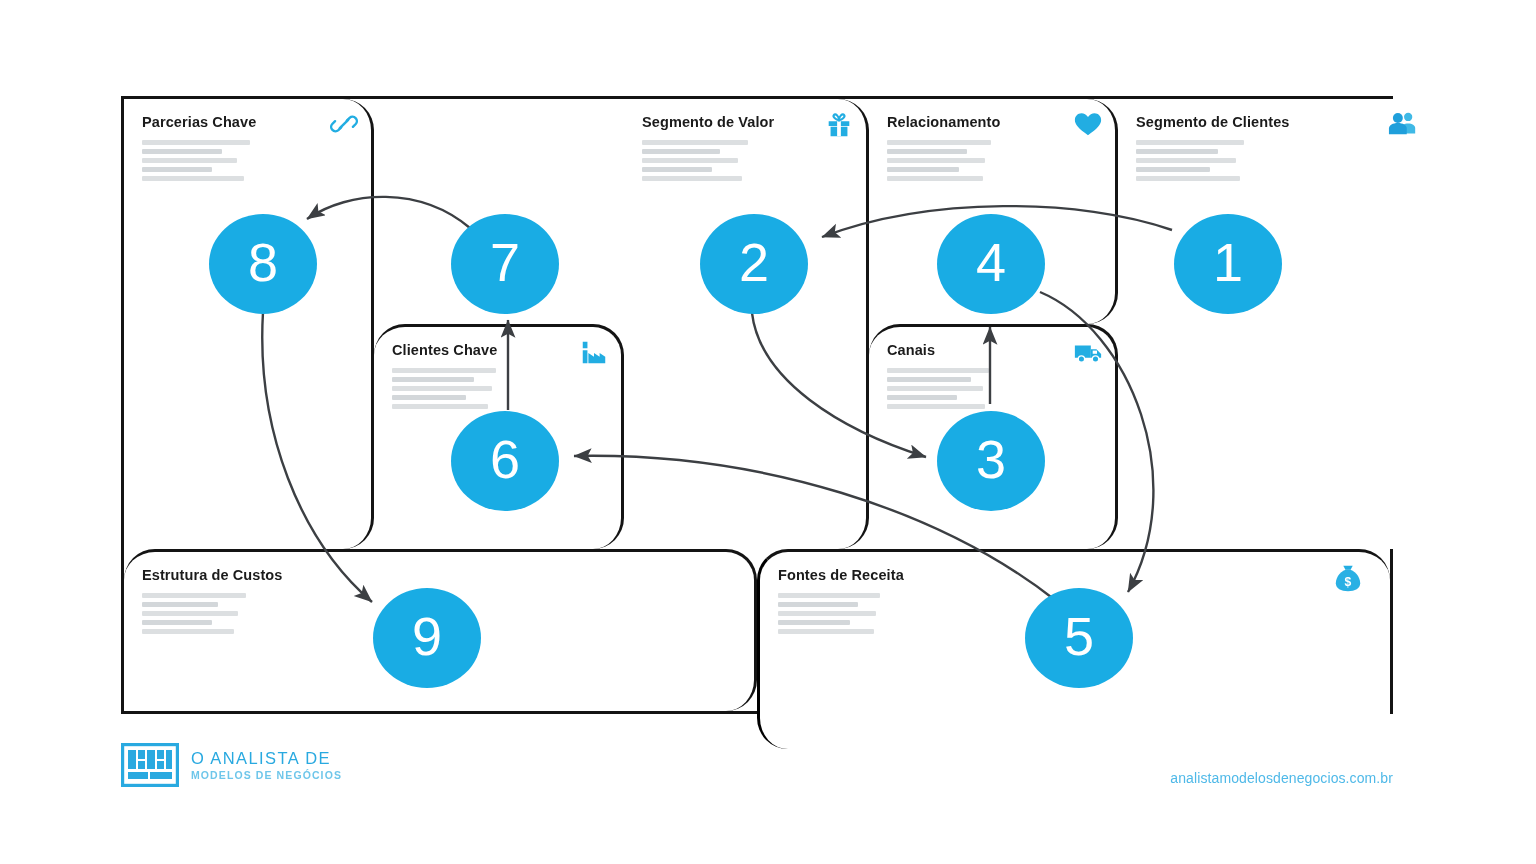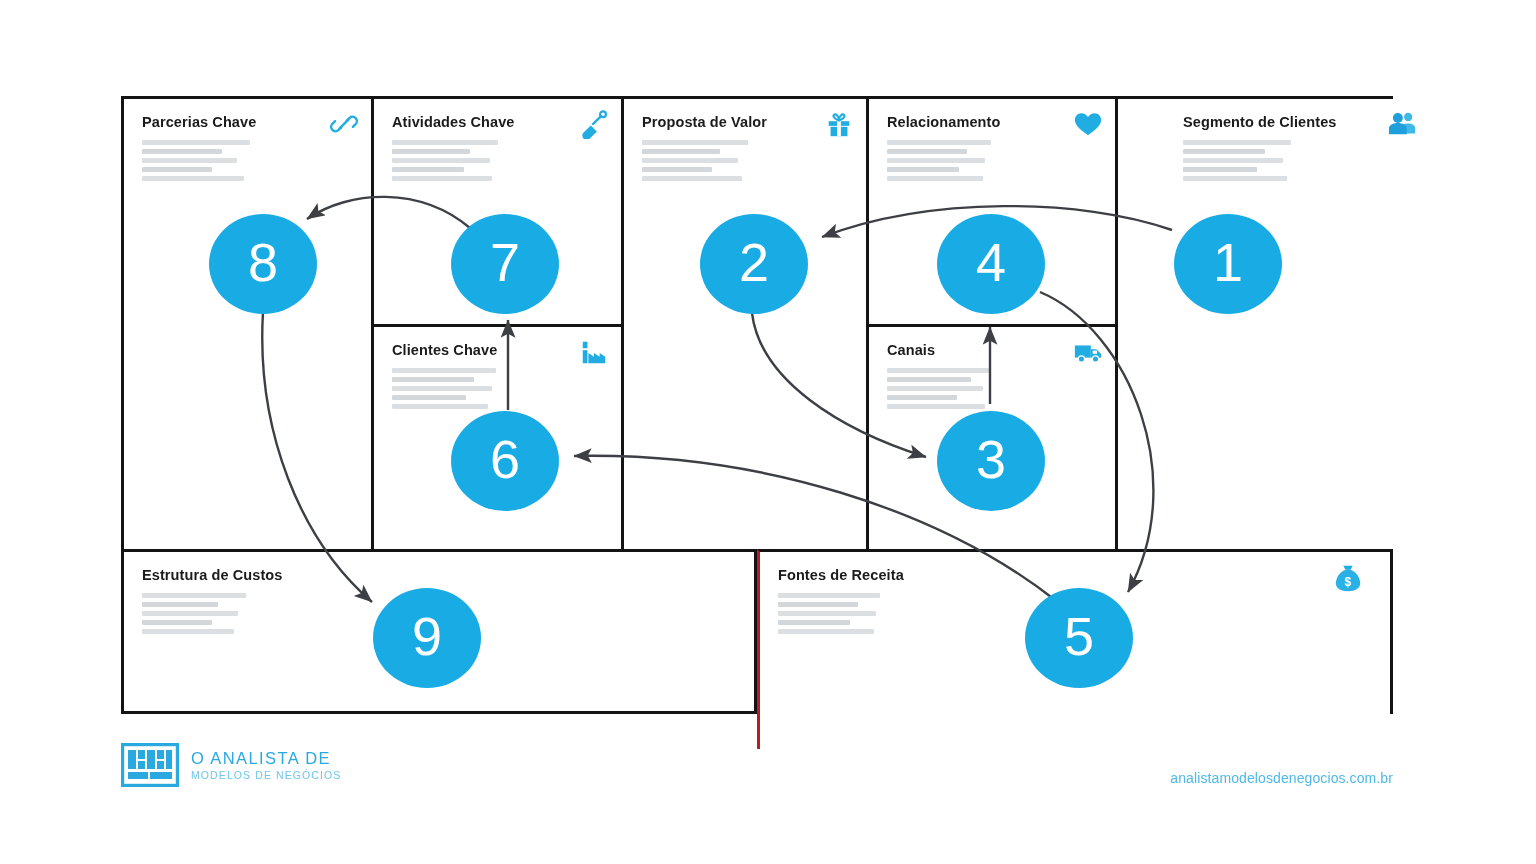--- a/index.html
+++ b/index.html
@@ -16,20 +16,21 @@
     position:absolute; left:121px; top:96px;
     width:1272px; height:618px;
     border:3px solid #141414;
     background:#ffffff;
   }
   .cell{
     position:absolute;
     background:#ffffff;
     border-right:3px solid #141414;
     overflow:hidden;
+    border-radius:31px;
   }
   .cell.nr{ border-right:none; }
   .cell.bt{ border-top:3px solid #141414; }
 
   .cell-head{
     position:relative;
     padding:16px 16px 0 18px;
   }
   .cell-title{
     font-size:14.5px;
@@ -89,21 +90,21 @@
     position:absolute; left:121px; top:743px;
     display:flex; align-items:center; gap:12px;
   }
   .logo-mark{ width:58px; height:44px; display:block; }
   .logo-text{ display:flex; flex-direction:column; justify-content:center; }
   .logo-l1{
     font-size:16.5px; font-weight:normal; color:#29a9e0;
     letter-spacing:1.4px; line-height:1.1;
   }
   .logo-l2{
-    font-size:10.5px; font-weight:normal; color:#6ec6ea;
+    font-size:10.5px; font-weight:bold; color:#6ec6ea;
     letter-spacing:1.1px; line-height:1.2; margin-top:2px;
   }
   .site-url{
     position:absolute; right:143px; top:770px;
     font-size:14px; font-weight:normal; color:#4fb9e8;
     letter-spacing:.1px;
   }
 </style>
 </head>
 <body>
@@ -125,39 +126,20 @@
       </div>
       <div class="lines">
         <i style="width:108px"></i>
           <i style="width:80px"></i>
           <i style="width:95px"></i>
           <i style="width:70px"></i>
           <i style="width:102px"></i>
       </div>
     </div>
 
-    <div class="cell" style="left:250px; top:0; width:250px; height:225px;">
-      <div class="cell-head">
-        <div class="cell-title">Atividades Chave</div>
-        <span class="cell-icon">
-          <svg viewBox="0 0 32 32">
-            <path fill="#22ade2" d="M12.5 17.5 L6 24 a4.8 4.8 0 1 0 6.6 6.4 L19 24z"></path>
-            <path stroke="#22ade2" stroke-width="2.6" stroke-linecap="round" fill="none" d="M15 16 L23.5 7.5"></path>
-            <circle cx="25.6" cy="5.6" r="3.1" fill="none" stroke="#22ade2" stroke-width="2.4"></circle>
-          </svg>
-        </span>
-      </div>
-      <div class="lines">
-        <i style="width:106px"></i>
-          <i style="width:78px"></i>
-          <i style="width:98px"></i>
-          <i style="width:72px"></i>
-          <i style="width:100px"></i>
-      </div>
-    </div>
 
     <div class="cell bt" style="left:250px; top:225px; width:250px; height:225px;">
       <div class="cell-head">
         <div class="cell-title">Clientes Chave</div>
         <span class="cell-icon">
           <svg viewBox="0 0 32 32">
             <path fill="#22ade2" d="M4 14 h5 V28 H4z"></path>
             <path fill="#22ade2" d="M4 5 h5 v7 H4z"></path>
             <path fill="#22ade2" d="M10 28 V17 l6 4 v-4 l6 4 v-4 l6 4 V28z"></path>
           </svg>
@@ -167,21 +149,21 @@
         <i style="width:104px"></i>
           <i style="width:82px"></i>
           <i style="width:100px"></i>
           <i style="width:74px"></i>
           <i style="width:96px"></i>
       </div>
     </div>
 
     <div class="cell" style="left:500px; top:0; width:245px; height:450px;">
       <div class="cell-head">
-        <div class="cell-title">Proposta de Valor</div>
+        <div class="cell-title">Segmento de Valor</div>
         <span class="cell-icon">
           <svg viewBox="0 0 32 32">
             <path fill="#22ade2" d="M5 13 h22 v5 H5z"></path>
             <path fill="#22ade2" d="M7 19 h18 v10 H7z"></path>
             <rect x="14" y="13" width="4" height="16" fill="#fff"></rect>
             <path fill="none" stroke="#22ade2" stroke-width="2.3" d="M16 12 C16 7 12 4.5 10.5 6.5 C9 8.5 13 11.5 16 12z"></path>
             <path fill="none" stroke="#22ade2" stroke-width="2.3" d="M16 12 C16 7 20 4.5 21.5 6.5 C23 8.5 19 11.5 16 12z"></path>
           </svg>
         </span>
       </div>
@@ -227,21 +209,21 @@
       </div>
       <div class="lines">
         <i style="width:104px"></i>
           <i style="width:80px"></i>
           <i style="width:98px"></i>
           <i style="width:72px"></i>
           <i style="width:96px"></i>
       </div>
     </div>
 
-    <div class="cell nr" style="left:994px; top:0; width:312px; height:450px;padding-left:47px;">
+    <div class="cell nr" style="left:994px; top:0; width:312px; height:450px;">
       <div class="cell-head">
         <div class="cell-title">Segmento de Clientes</div>
         <span class="cell-icon">
           <svg viewBox="0 0 32 32">
             <circle cx="21.5" cy="8.5" r="4.4" fill="#3fb9e6"></circle>
             <path fill="#3fb9e6" d="M14 26 v-5.5 c0-3.2 3.4-5 7.5-5 s7.5 1.8 7.5 5 V26z"></path>
             <circle cx="10.5" cy="9.5" r="5.3" fill="#1f9fdb"></circle>
             <path fill="#1f9fdb" d="M1 27 v-6 c0-3.8 4.2-6 9.5-6 s9.5 2.2 9.5 6 v6z"></path>
           </svg>
         </span>
@@ -262,21 +244,21 @@
       </div>
       <div class="lines">
         <i style="width:104px"></i>
           <i style="width:76px"></i>
           <i style="width:96px"></i>
           <i style="width:70px"></i>
           <i style="width:92px"></i>
       </div>
     </div>
 
-    <div class="cell bt nr" style="left:633px; top:450px; width:633px; height:200px; border-left:3px solid #b91c1c;">
+    <div class="cell bt nr" style="left:633px; top:450px; width:633px; height:200px; border-left:3px solid #000000;">
       <div class="cell-head">
         <div class="cell-title">Fontes de Receita</div>
         <span class="cell-icon" style="right:27px; top:10px; width:30px; height:32px;">
           <svg viewBox="0 0 32 32">
             <path fill="#22ade2" d="M11 3 h10 l-2.2 4.2 h-5.6z"></path>
             <path fill="#29b0e4" d="M16 7 C23 7 29 15 29 21.5 C29 27 23.5 30 16 30 S3 27 3 21.5 C3 15 9 7 16 7z"></path>
             <text x="16" y="25" font-size="13" font-weight="bold" fill="#ffffff" text-anchor="middle" font-family="Liberation Sans, sans-serif">$</text>
           </svg>
         </span>
       </div>

